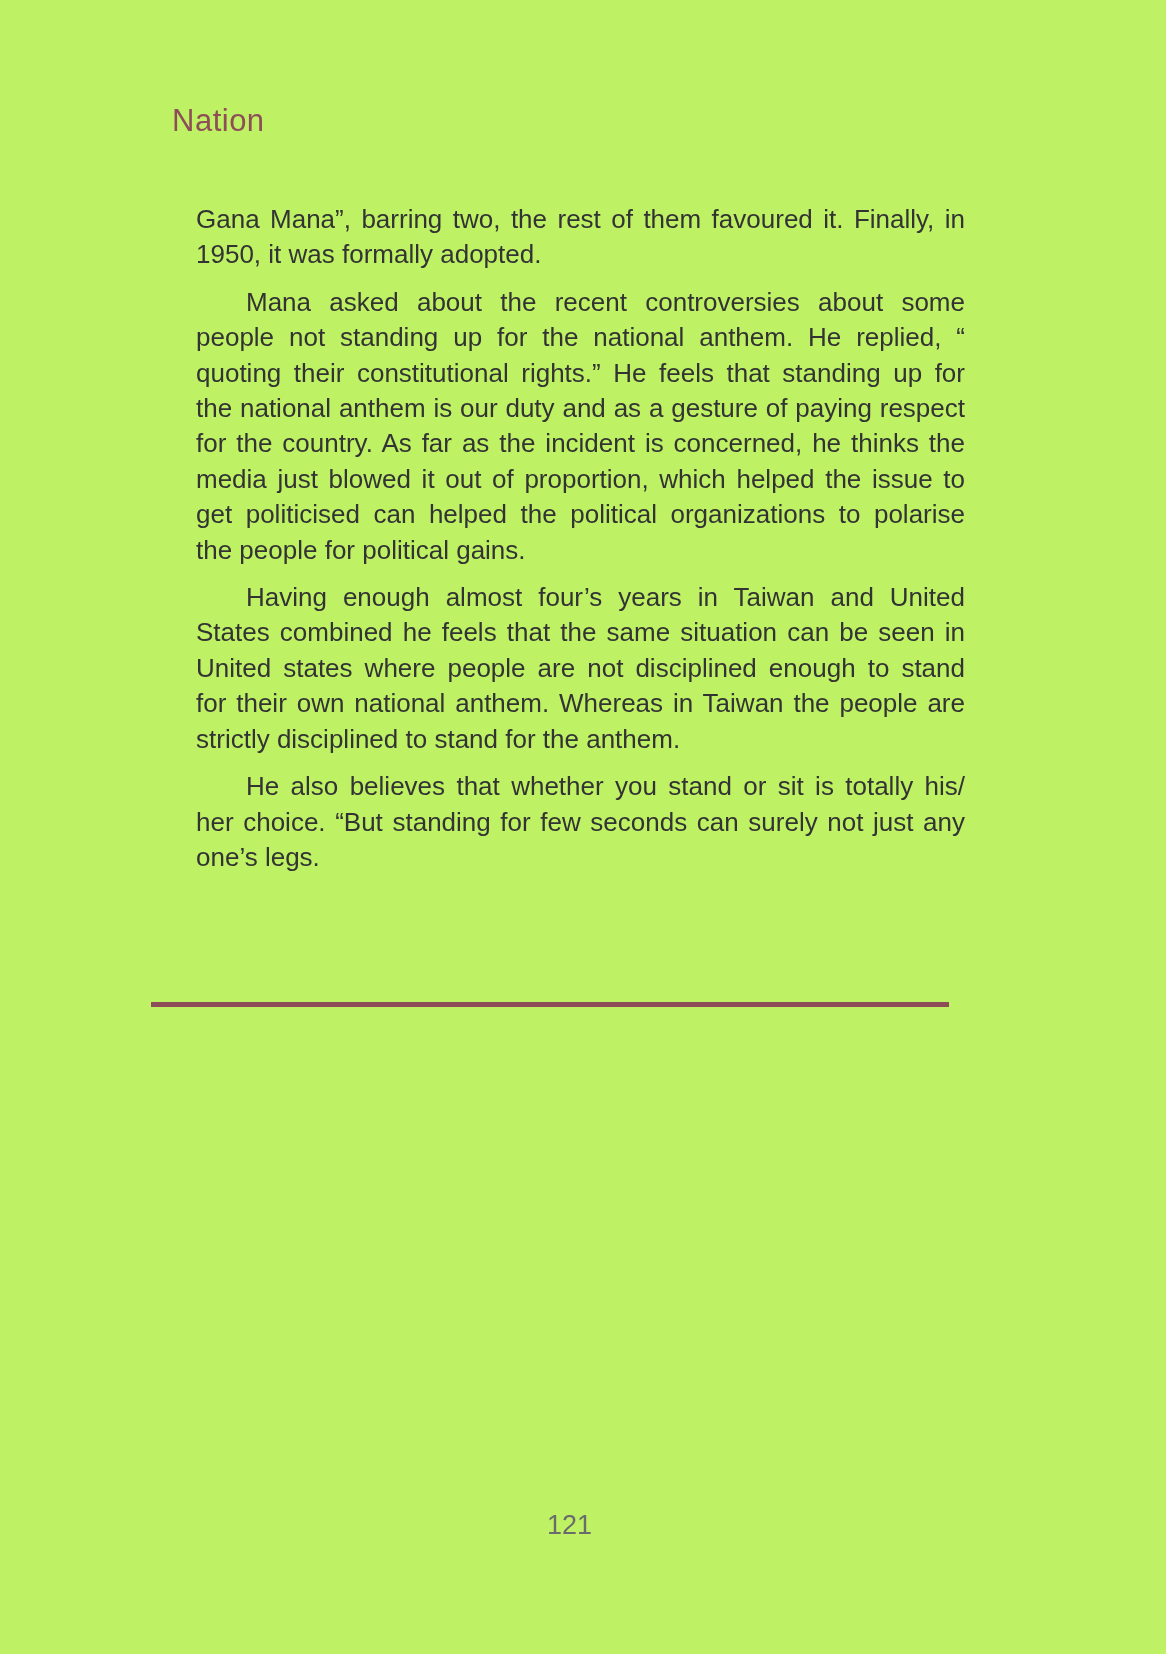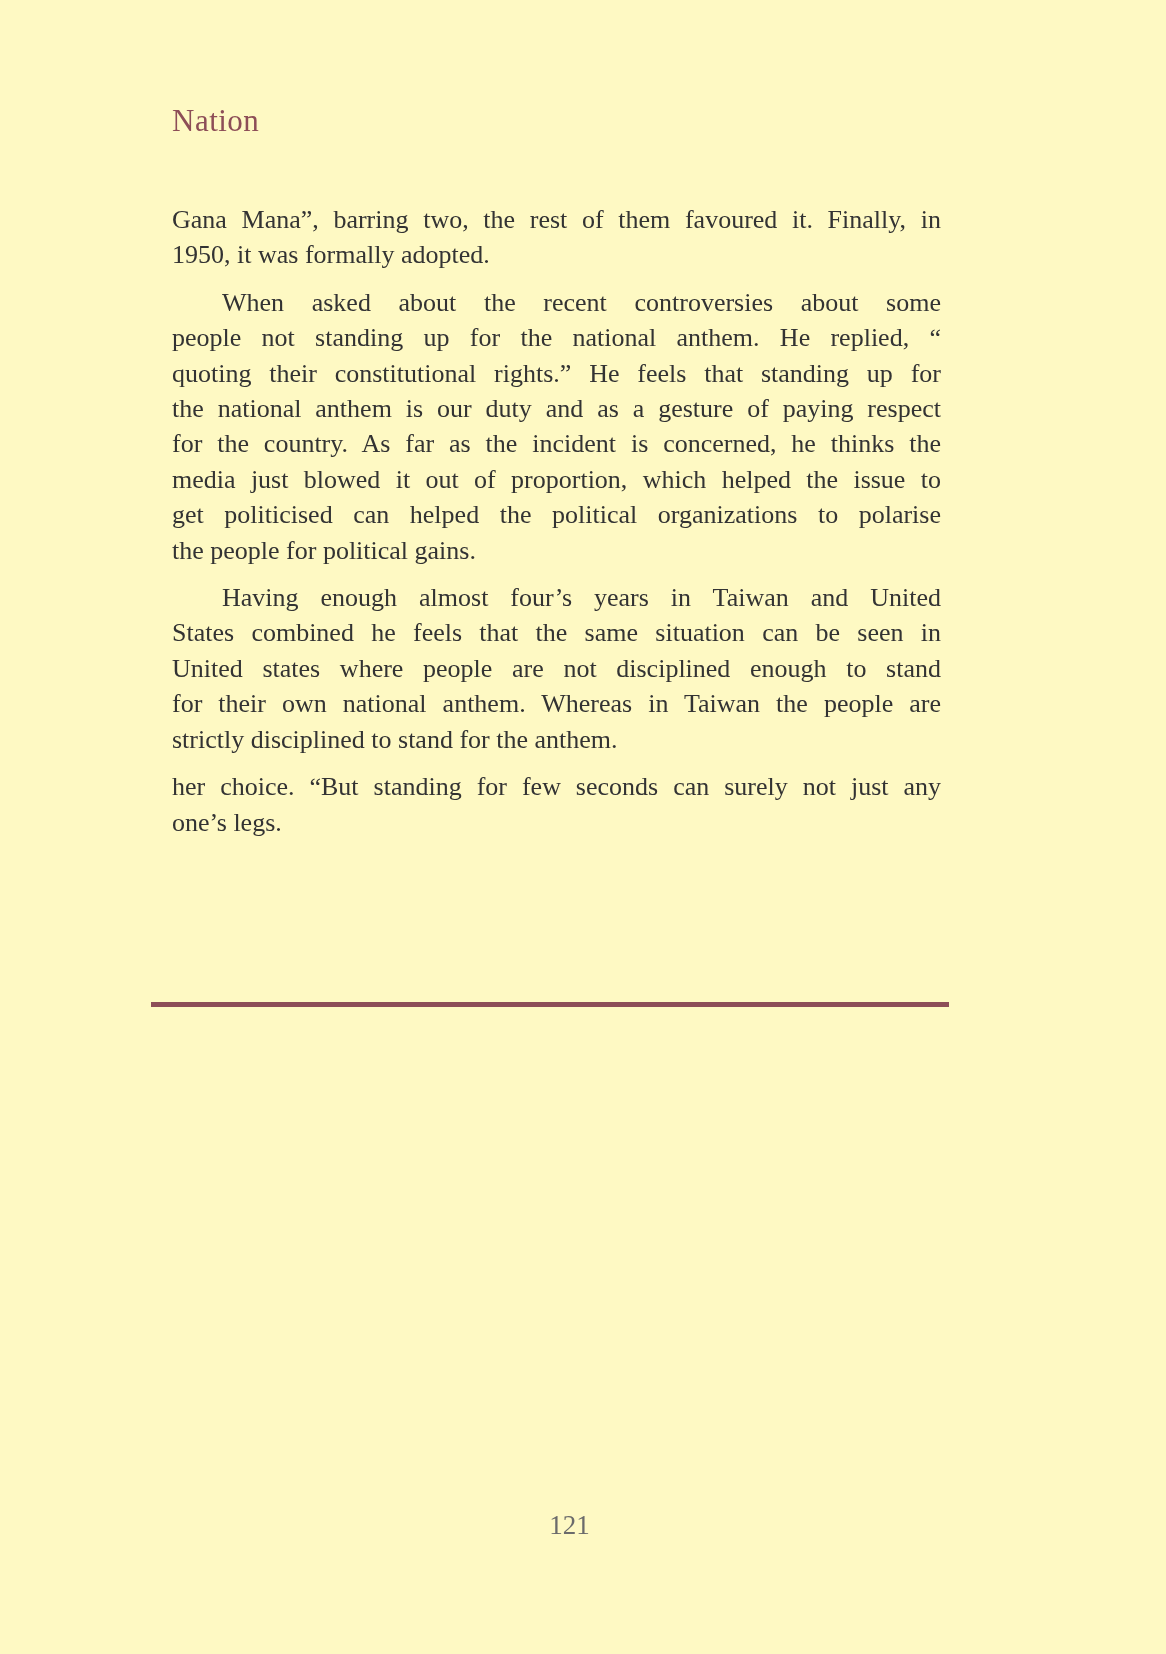--- a/index.html
+++ b/index.html
@@ -1,22 +1,22 @@
 <!DOCTYPE html>
 <html><head>
 <meta charset="utf-8">
 <style>
   * { margin: 0; padding: 0; box-sizing: border-box; }
   html, body { background: #ffffff; }
   .page {
     position: relative;
     width: 1166px;
     height: 1654px;
-    background: #fef9c3;
-    font-family: Liberation Serif, serif;
+    background: #bef264;
+    font-family: Liberation Sans, sans-serif;
     overflow: hidden;
   }
   .running-header {
     position: absolute;
     left: 172px;
     top: 103px;
     font-size: 31px;
     letter-spacing: 0.5px;
     color: #8d4e57;
   }
@@ -54,43 +54,44 @@
     font-size: 27px;
     color: #6b6b6b;
   }
 </style>
 </head>
 <body>
 
 <div class="page">
   <div class="running-header" style="color: rgb(141, 78, 87);">Nation</div>
 
-  <div class="text-body" style="color: rgb(51, 51, 51);">
+  <div class="text-body" style="color: rgb(51, 51, 51); margin-left: 24px;">
       <div class="paragraph">
         <div class="line">Gana Mana”, barring two, the rest of them favoured it. Finally, in</div>
         <div class="line last">1950, it was formally adopted.</div>
       </div>
       <div class="paragraph">
-        <div class="line indent">When asked about the recent controversies about some</div>
+        <div class="line indent">Mana asked about the recent controversies about some</div>
         <div class="line">people not standing up for the national anthem. He replied, “</div>
         <div class="line">quoting their constitutional rights.” He feels that standing up for</div>
         <div class="line">the national anthem is our duty and as a gesture of paying respect</div>
         <div class="line">for the country. As far as the incident is concerned, he thinks the</div>
         <div class="line">media just blowed it out of proportion, which helped the issue to</div>
         <div class="line">get politicised can helped the political organizations to polarise</div>
         <div class="line last">the people for political gains.</div>
       </div>
       <div class="paragraph">
         <div class="line indent">Having enough almost four’s years in Taiwan and United</div>
         <div class="line">States combined he feels that the same situation can be seen in</div>
         <div class="line">United states where people are not disciplined enough to stand</div>
         <div class="line">for their own national anthem. Whereas in Taiwan the people are</div>
         <div class="line last">strictly disciplined to stand for the anthem.</div>
       </div>
       <div class="paragraph">
+        <div class="line indent">He also believes that whether you stand or sit is totally his/</div>
         <div class="line">her choice. “But standing for few seconds can surely not just any</div>
         <div class="line last">one’s legs.</div>
       </div>
     </div>
 
   <div class="section-rule" style="background: rgb(141, 78, 87);"></div>
 
   <div class="page-number" style="color: rgb(107, 107, 107);">121</div>
 </div>
 

